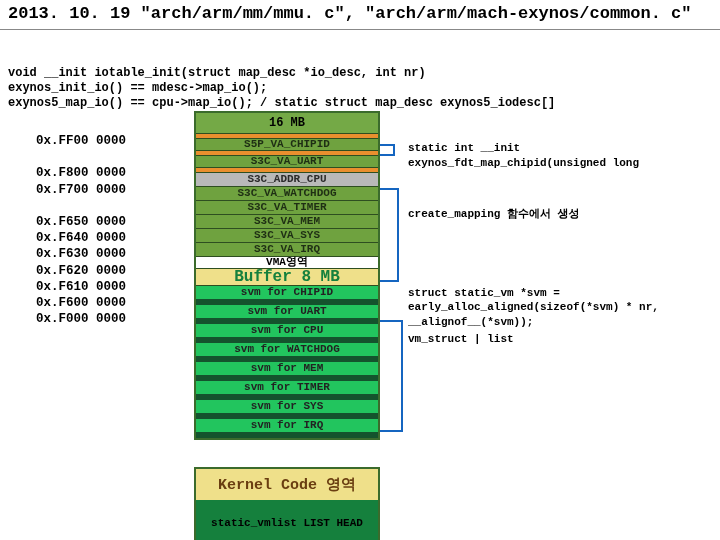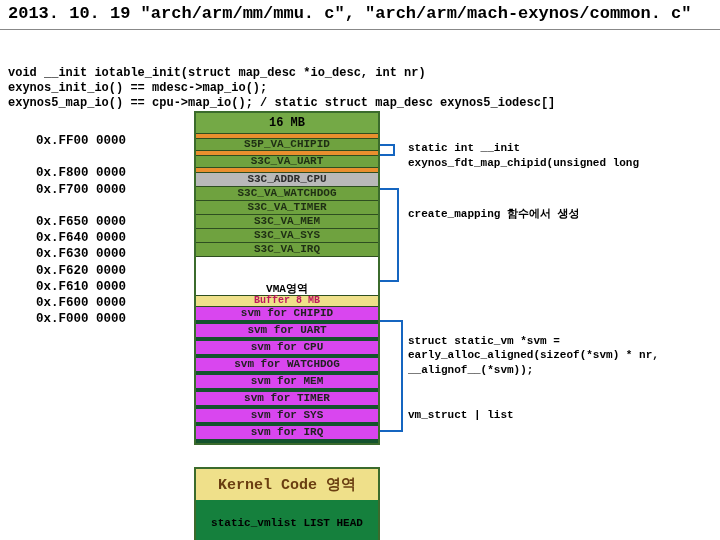--- a/index.html
+++ b/index.html
@@ -70,31 +70,30 @@
     background: #6fa23f;
     color: #1f2f14;
   }
   .gray-block {
     background: #b9b9b9;
     color: #2b2b2b;
   }
   .vma {
     background: #fff;
     color: #000;
-    margin-top: 27px;
   }
   .buffer {
     background: #efe08a;
-    color: #be185d;
-    font-size: 10px;
+    color: #15803d;
+    font-size: 16px;
   }
   .svm {
-    background: #d946ef;
+    background: #22c55e;
     color: #222;
-    border-bottom: 4px solid #14532d;
+    border-bottom: 6px solid #14532d;
   }
   .kernel-box {
     margin-top: 8px;
     border: 2px solid #3b6b2c;
     width: 186px;
   }
   .kernel-head {
     background: #efe08a;
     color: #6a3e11;
     text-align: center;
@@ -112,22 +111,22 @@
   .right-notes {
     position: absolute;
     left: 408px;
     top: 30px;
     font-weight: bold;
     font-size: 11px;
     line-height: 1.35;
     width: 304px;
   }
   .right-notes .note { margin-bottom: 26px; }
-  .right-notes .struct-note { margin-top: 112px; }
-  .right-notes .vmlist { margin-top: 30px; }
+  .right-notes .struct-note { margin-top: 64px; }
+  .right-notes .vmlist { margin-top: 2px; }
   svg.connector {
     position: absolute;
     left: 378px;
     top: 0;
     width: 40px;
     height: 430px;
     overflow: visible;
   }
   svg.connector path {
     stroke: #1565c0;

